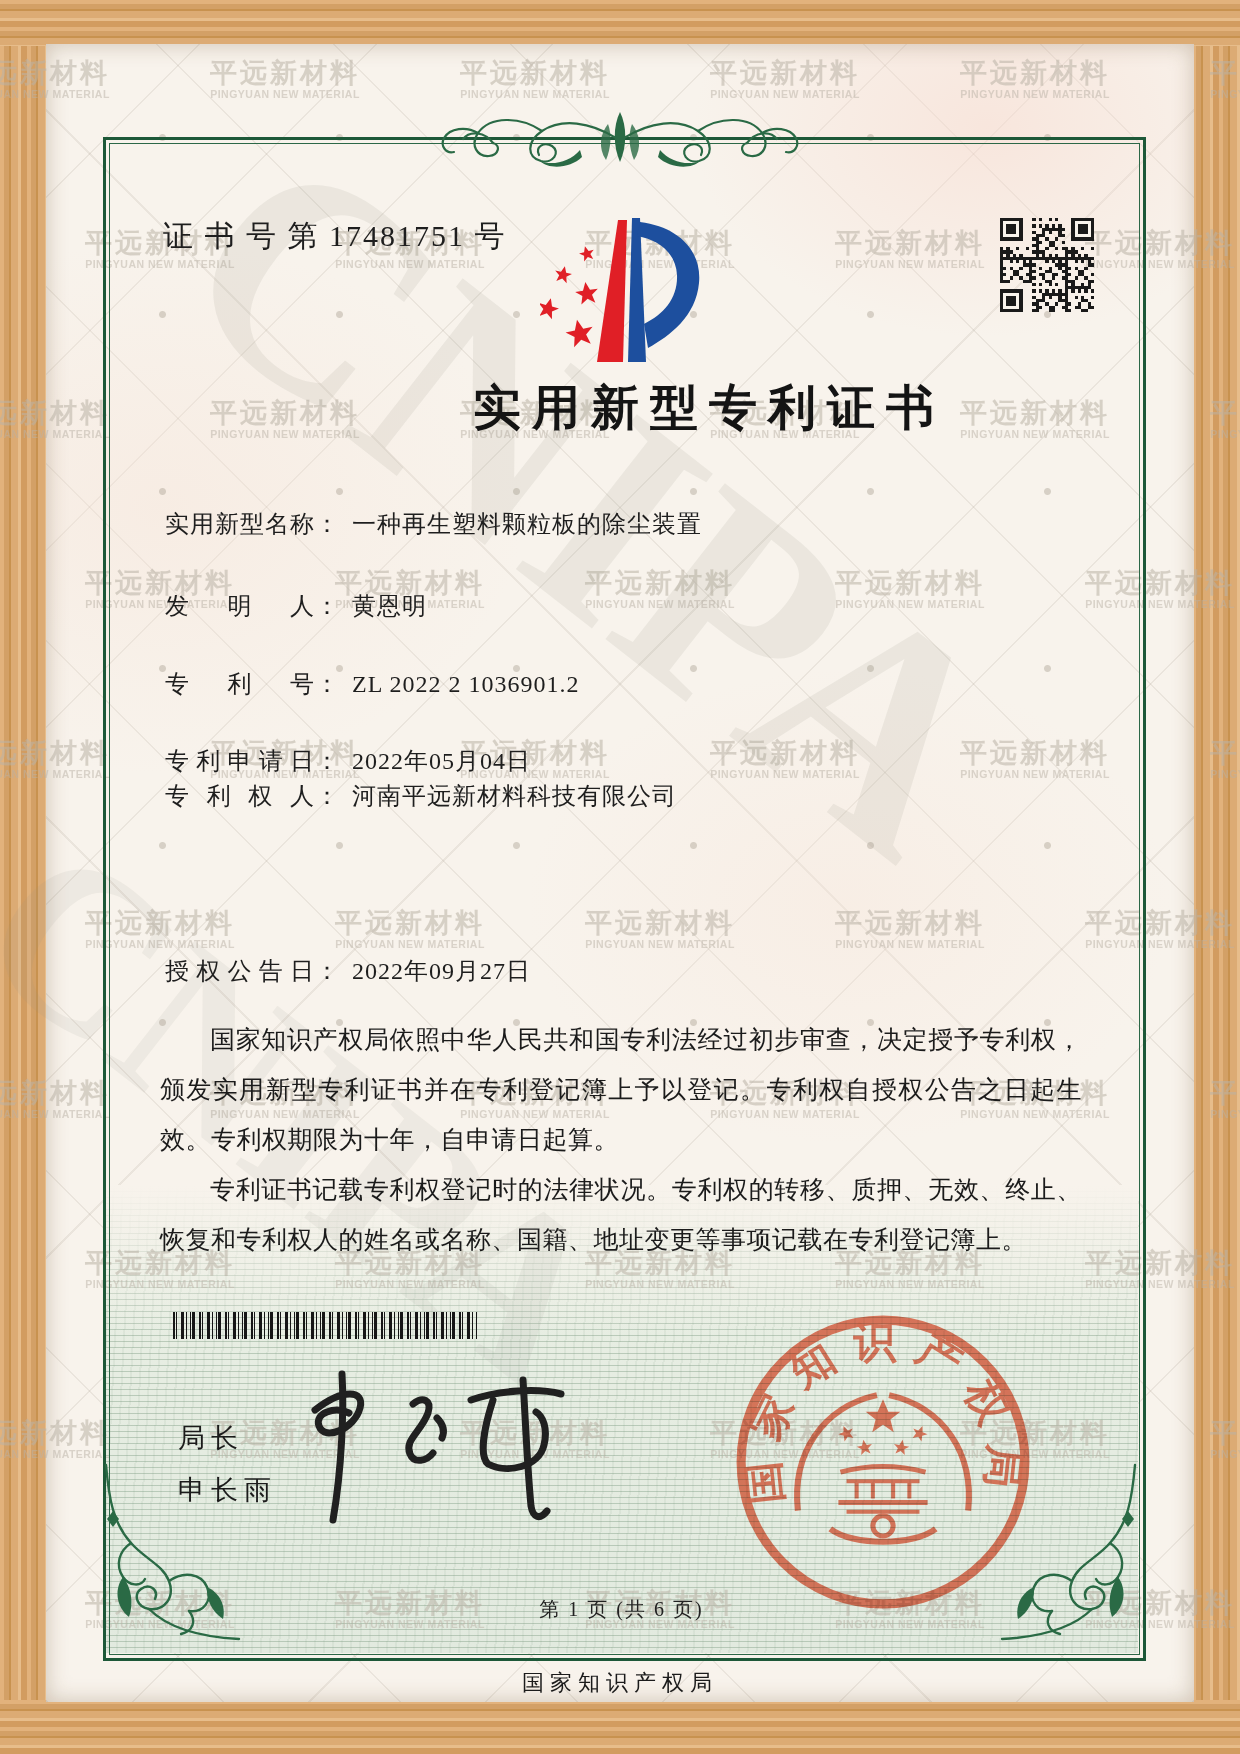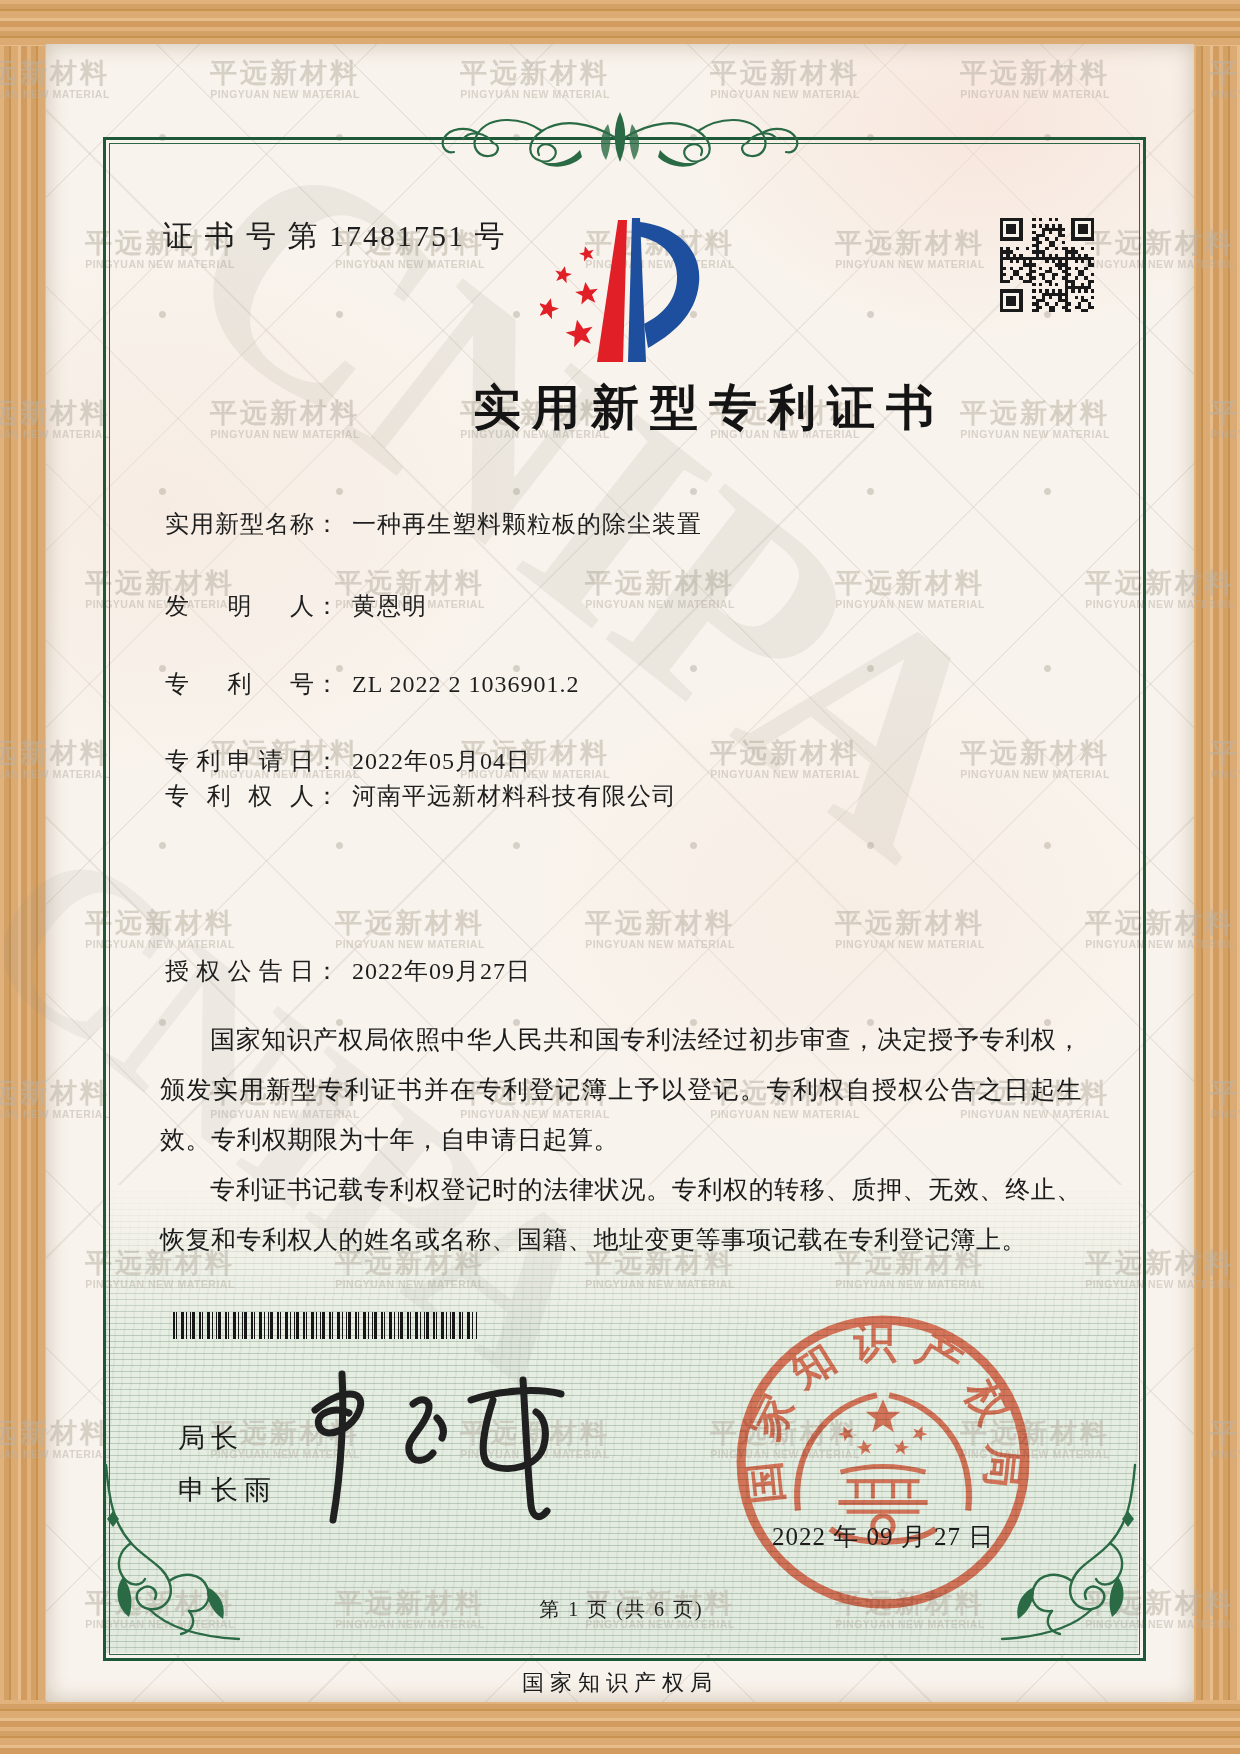--- a/index.html
+++ b/index.html
@@ -735,17 +735,16 @@
       <use href="#st2" transform="translate(148,104) scale(1.8)"></use>
       <use href="#st2" transform="translate(112,120) scale(0.8) rotate(-22)"></use>
       <use href="#st2" transform="translate(130,134) scale(0.8) rotate(-10)"></use>
       <use href="#st2" transform="translate(166,134) scale(0.8) rotate(10)"></use>
       <use href="#st2" transform="translate(184,120) scale(0.8) rotate(22)"></use>
       <text text-anchor="middle" font-size="42" font-weight="700" letter-spacing="16" font-family="'Liberation Serif',serif">
         <textPath href="#sealArc" startOffset="50%">国家知识产权局</textPath>
       </text>
     </g>
   </svg>
-  <div id="seal-date" class="txt">2022 年 09 月 27 日</div>
 
   <div id="page-info" class="txt">第 1 页 (共 6 页)</div>
   <div id="cont-note" class="txt">国家知识产权局</div>
 </div>
 
 </body></html>

